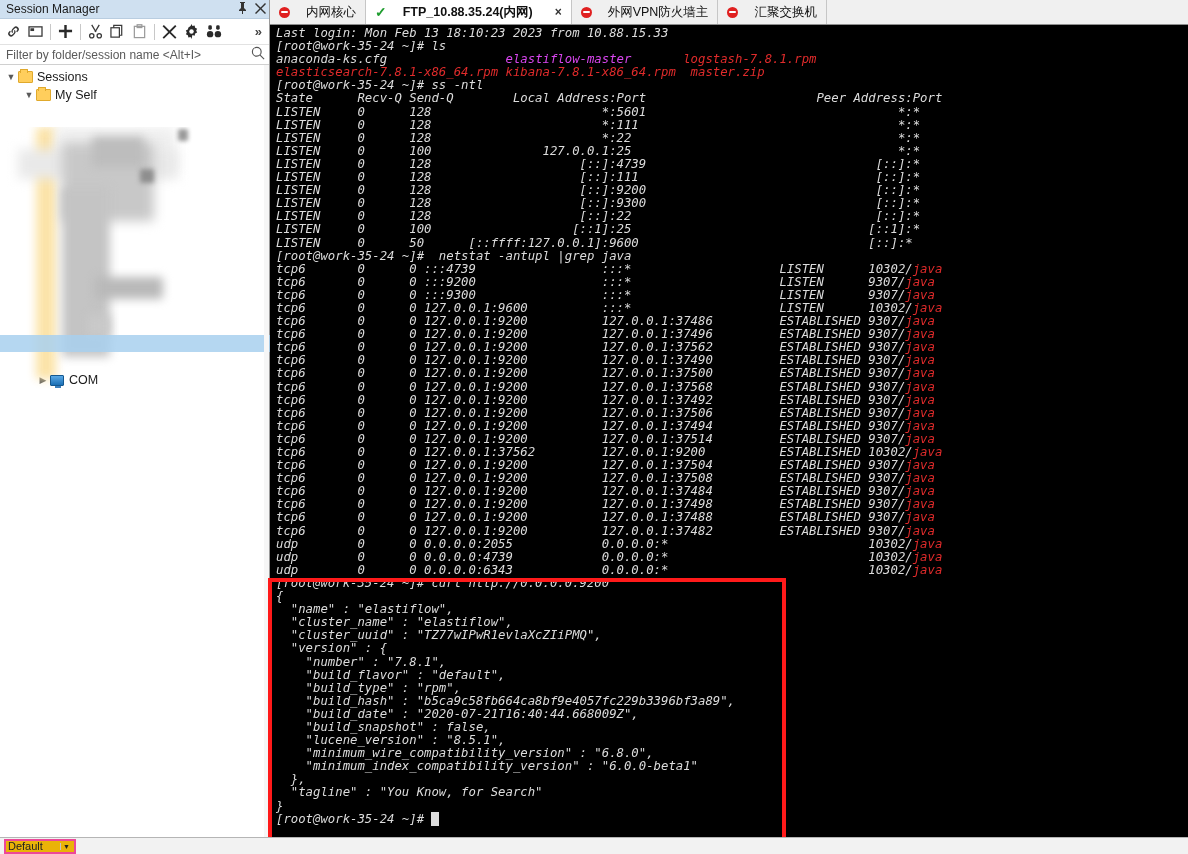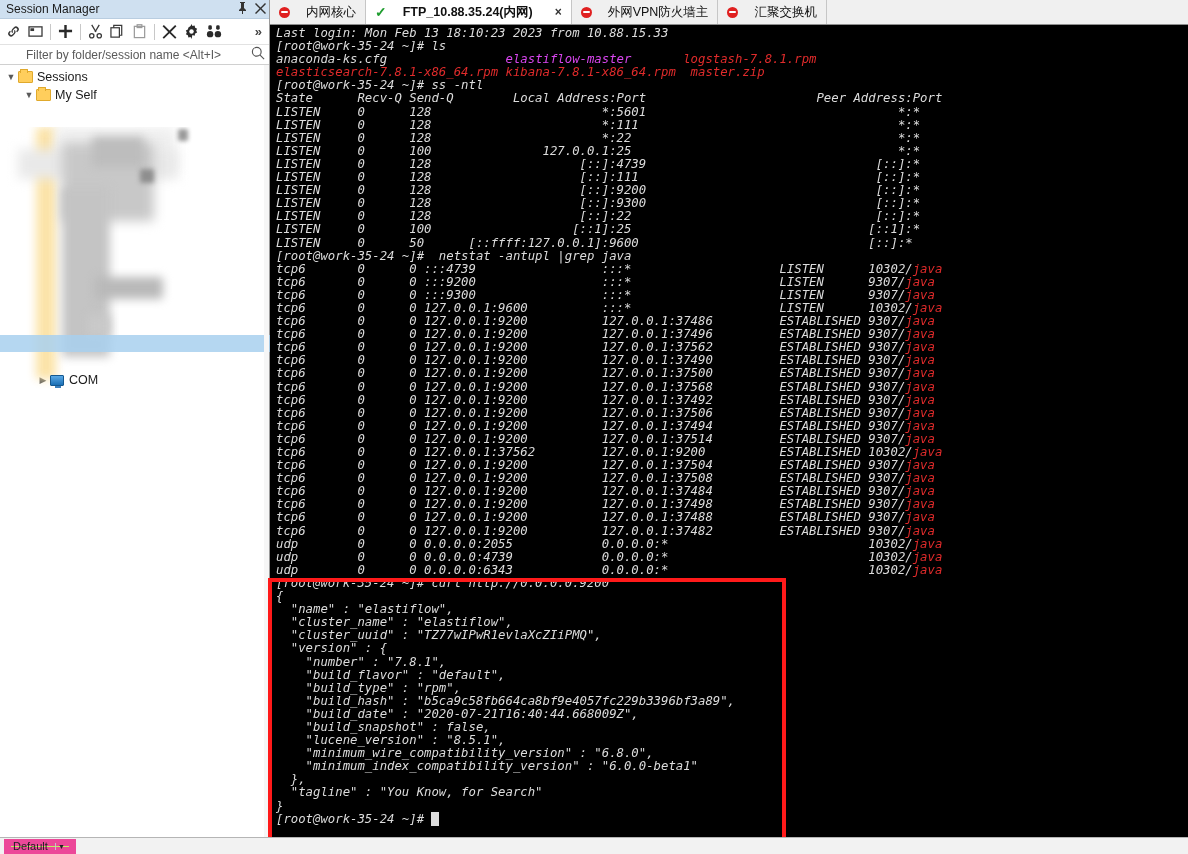--- a/index.html
+++ b/index.html
@@ -36,21 +36,21 @@
     color:#3a3a3a; cursor:pointer;
   }
   .tb-sep { width:1px; height:16px; background:#c8c8c8; margin:0 3px; }
   .tb-more { margin-left:auto; font-size:13px; color:#444; padding-right:4px; cursor:pointer; font-weight:bold;}
   .sm-filter {
     height:20px; display:flex; align-items:center;
     border-bottom:1px solid #d0d0d0; padding:0 4px; background:#fff;
   }
   .sm-filter input {
     flex:1; border:none; outline:none; font-size:12px; color:#0f766e;
-    font-family:"Liberation Sans", sans-serif; background:transparent;margin-left:20px;
+    font-family:"Liberation Sans", sans-serif; background:transparent;
   }
   .sm-filter input::placeholder { color:#5a5a5a; }
   .sm-tree { position:relative; font-size:12.5px; color:#1a1a1a; padding-top:3px; }
   .tree-row { display:flex; align-items:center; height:18px; cursor:pointer; }
   .tree-row .chev { width:14px; text-align:center; font-size:9px; color:#5a5a5a; }
   .tree-row .folder {
     width:15px; height:12px; margin-right:4px; position:relative;
     background:#ffce5c; border:1px solid #e0a92c; border-radius:1px;
   }
   .tree-row .folder:before {
@@ -119,21 +119,21 @@
     border:4px solid #ff1a1a; pointer-events:none;
   }
 
   
   #statusbar {
     position:absolute; left:0; top:837px; width:1188px; height:17px;
     background:#f2f2f2; border-top:1px solid #b5b5b5;
     display:flex; align-items:center; padding-left:4px;
   }
   .status-combo {
-    height:15px; min-width:72px; border:7px solid #ec4899; background:#bef264;
+    height:15px; min-width:72px; border:2px solid #ec4899; background:#eab308;
     display:flex; align-items:center; font-size:11px; color:#222; padding:0 2px;justify-content:flex-end;
   }
   .status-combo .txt { flex:1; }
   .status-combo .arrow {
     width:12px; text-align:center; font-size:7px; color:#222;
     border-left:1px solid #c5c5c5;
   }
   
   #panel-vscroll {
     position:absolute; right:0; top:65px; width:5px; height:772px; background:#f6f6f6;

